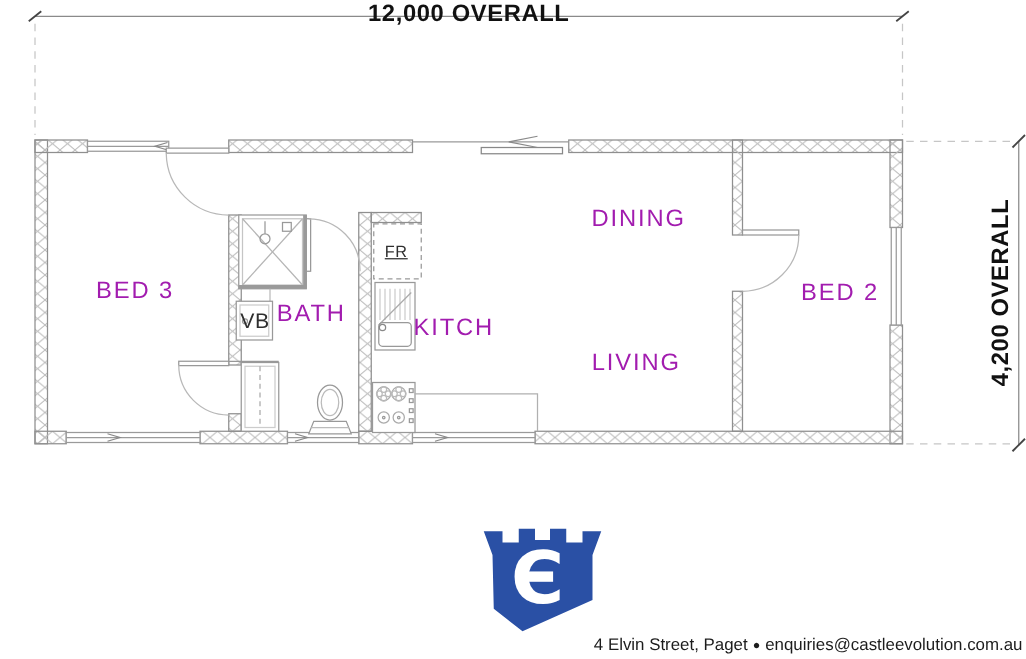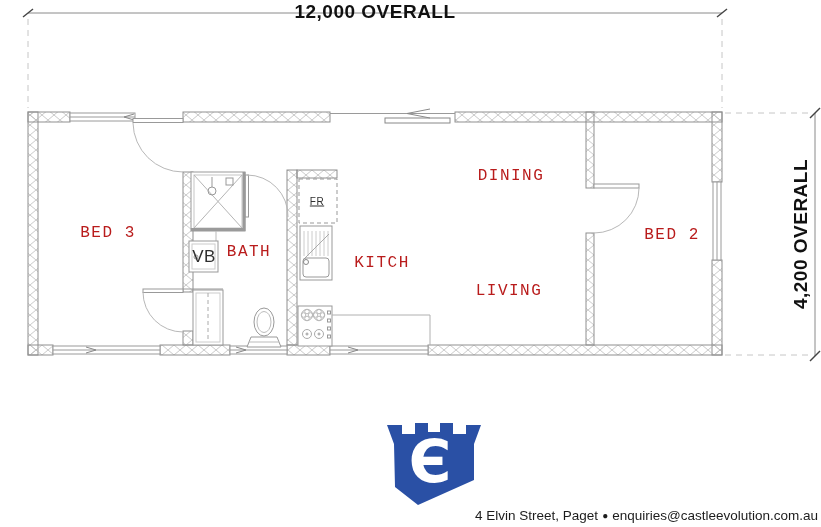--- a/index.html
+++ b/index.html
@@ -1,23 +1,23 @@
 <!DOCTYPE html>
 <html><head>
 <meta charset="utf-8">
 <style>
   html,body{margin:0;padding:0;background:#fff;}
   #canvas{position:relative;width:821px;height:527px;background:#ffffff;overflow:hidden;
           font-family:"Liberation Sans", sans-serif;}
   .abs{position:absolute;}
-  .room-label{color:#b91c1c;font-size:16px;letter-spacing:1.5px;white-space:nowrap;
-              transform:translate(-50%,-50%);font-family:Liberation Mono, monospace;}
+  .room-label{color:#a21caf;font-size:19px;letter-spacing:1.5px;white-space:nowrap;
+              transform:translate(-50%,-50%);}
   .small-label{color:#2f2f2f;font-size:17px;letter-spacing:0.5px;white-space:nowrap;
               transform:translate(-50%,-50%);}
-  .fr-label{font-size:10px;text-decoration:underline;}
+  .fr-label{font-size:13px;text-decoration:underline;}
   .dim-label{color:#111;font-size:19px;font-weight:bold;letter-spacing:0.5px;white-space:nowrap;
              transform:translate(-50%,-50%);}
   .dim-label.vert{transform:translate(-50%,-50%) rotate(-90deg);}
   .phone{color:#e2921f;font-size:40px;font-weight:bold;letter-spacing:-1px;white-space:nowrap;
          -webkit-text-stroke:1.5px #4a3214;}
   .company{color:#151515;font-size:16px;font-weight:bold;white-space:nowrap;
            font-family:"Liberation Serif", serif;transform:translateX(-50%);letter-spacing:0.5px;margin-top:28px;}
   .address-line{color:#1c1c1c;font-size:13.5px;white-space:nowrap;text-align:right;}
   .address-line .bullet{font-size:10px;margin:0 4px;position:relative;top:-1px;}
   svg{display:block;}
@@ -195,21 +195,21 @@
     <g>
       <path d="M332,315 L430,315 L430,345" fill="none" stroke="#b0b0b0"></path>
     </g>
   </svg>
 
   <div class="abs dim-label" style="left:375px;top:12px">12,000 OVERALL</div>
   <div class="abs dim-label vert" style="left:801px;top:234px">4,200 OVERALL</div>
 
   <div class="abs room-label" style="left:108px;top:233px">BED 3</div>
   <div class="abs room-label" style="left:249px;top:252px">BATH</div>
-  <div class="abs room-label" style="left:382px;top:263px">KITCH</div>
+  <div class="abs room-label" style="left:363px;top:263px">KITCH</div>
   <div class="abs room-label" style="left:511px;top:176px">DINING</div>
   <div class="abs room-label" style="left:509px;top:291px">LIVING</div>
   <div class="abs room-label" style="left:672px;top:235px">BED 2</div>
   <div class="abs small-label" style="left:204px;top:257px">VB</div>
   <div class="abs small-label fr-label" style="left:317px;top:201px">FR</div>
 
   <svg class="abs" style="left:374px;top:414px" width="110" height="94" viewBox="0 0 110 94">
     <path d="M20,30 L13,11 L28,11 L28,20 L41,20 L41,9 L54,9 L54,18 L66,18 L66,9 L79,9
              L79,20 L92,20 L92,11 L107,11 L100,30 L100,66 L44,91 L21,73 Z" fill="#2a50a5"></path>
     <text x="56" y="68" text-anchor="middle" font-family="DejaVu Sans, sans-serif" font-size="58" font-weight="bold" fill="#ffffff">Є</text>

